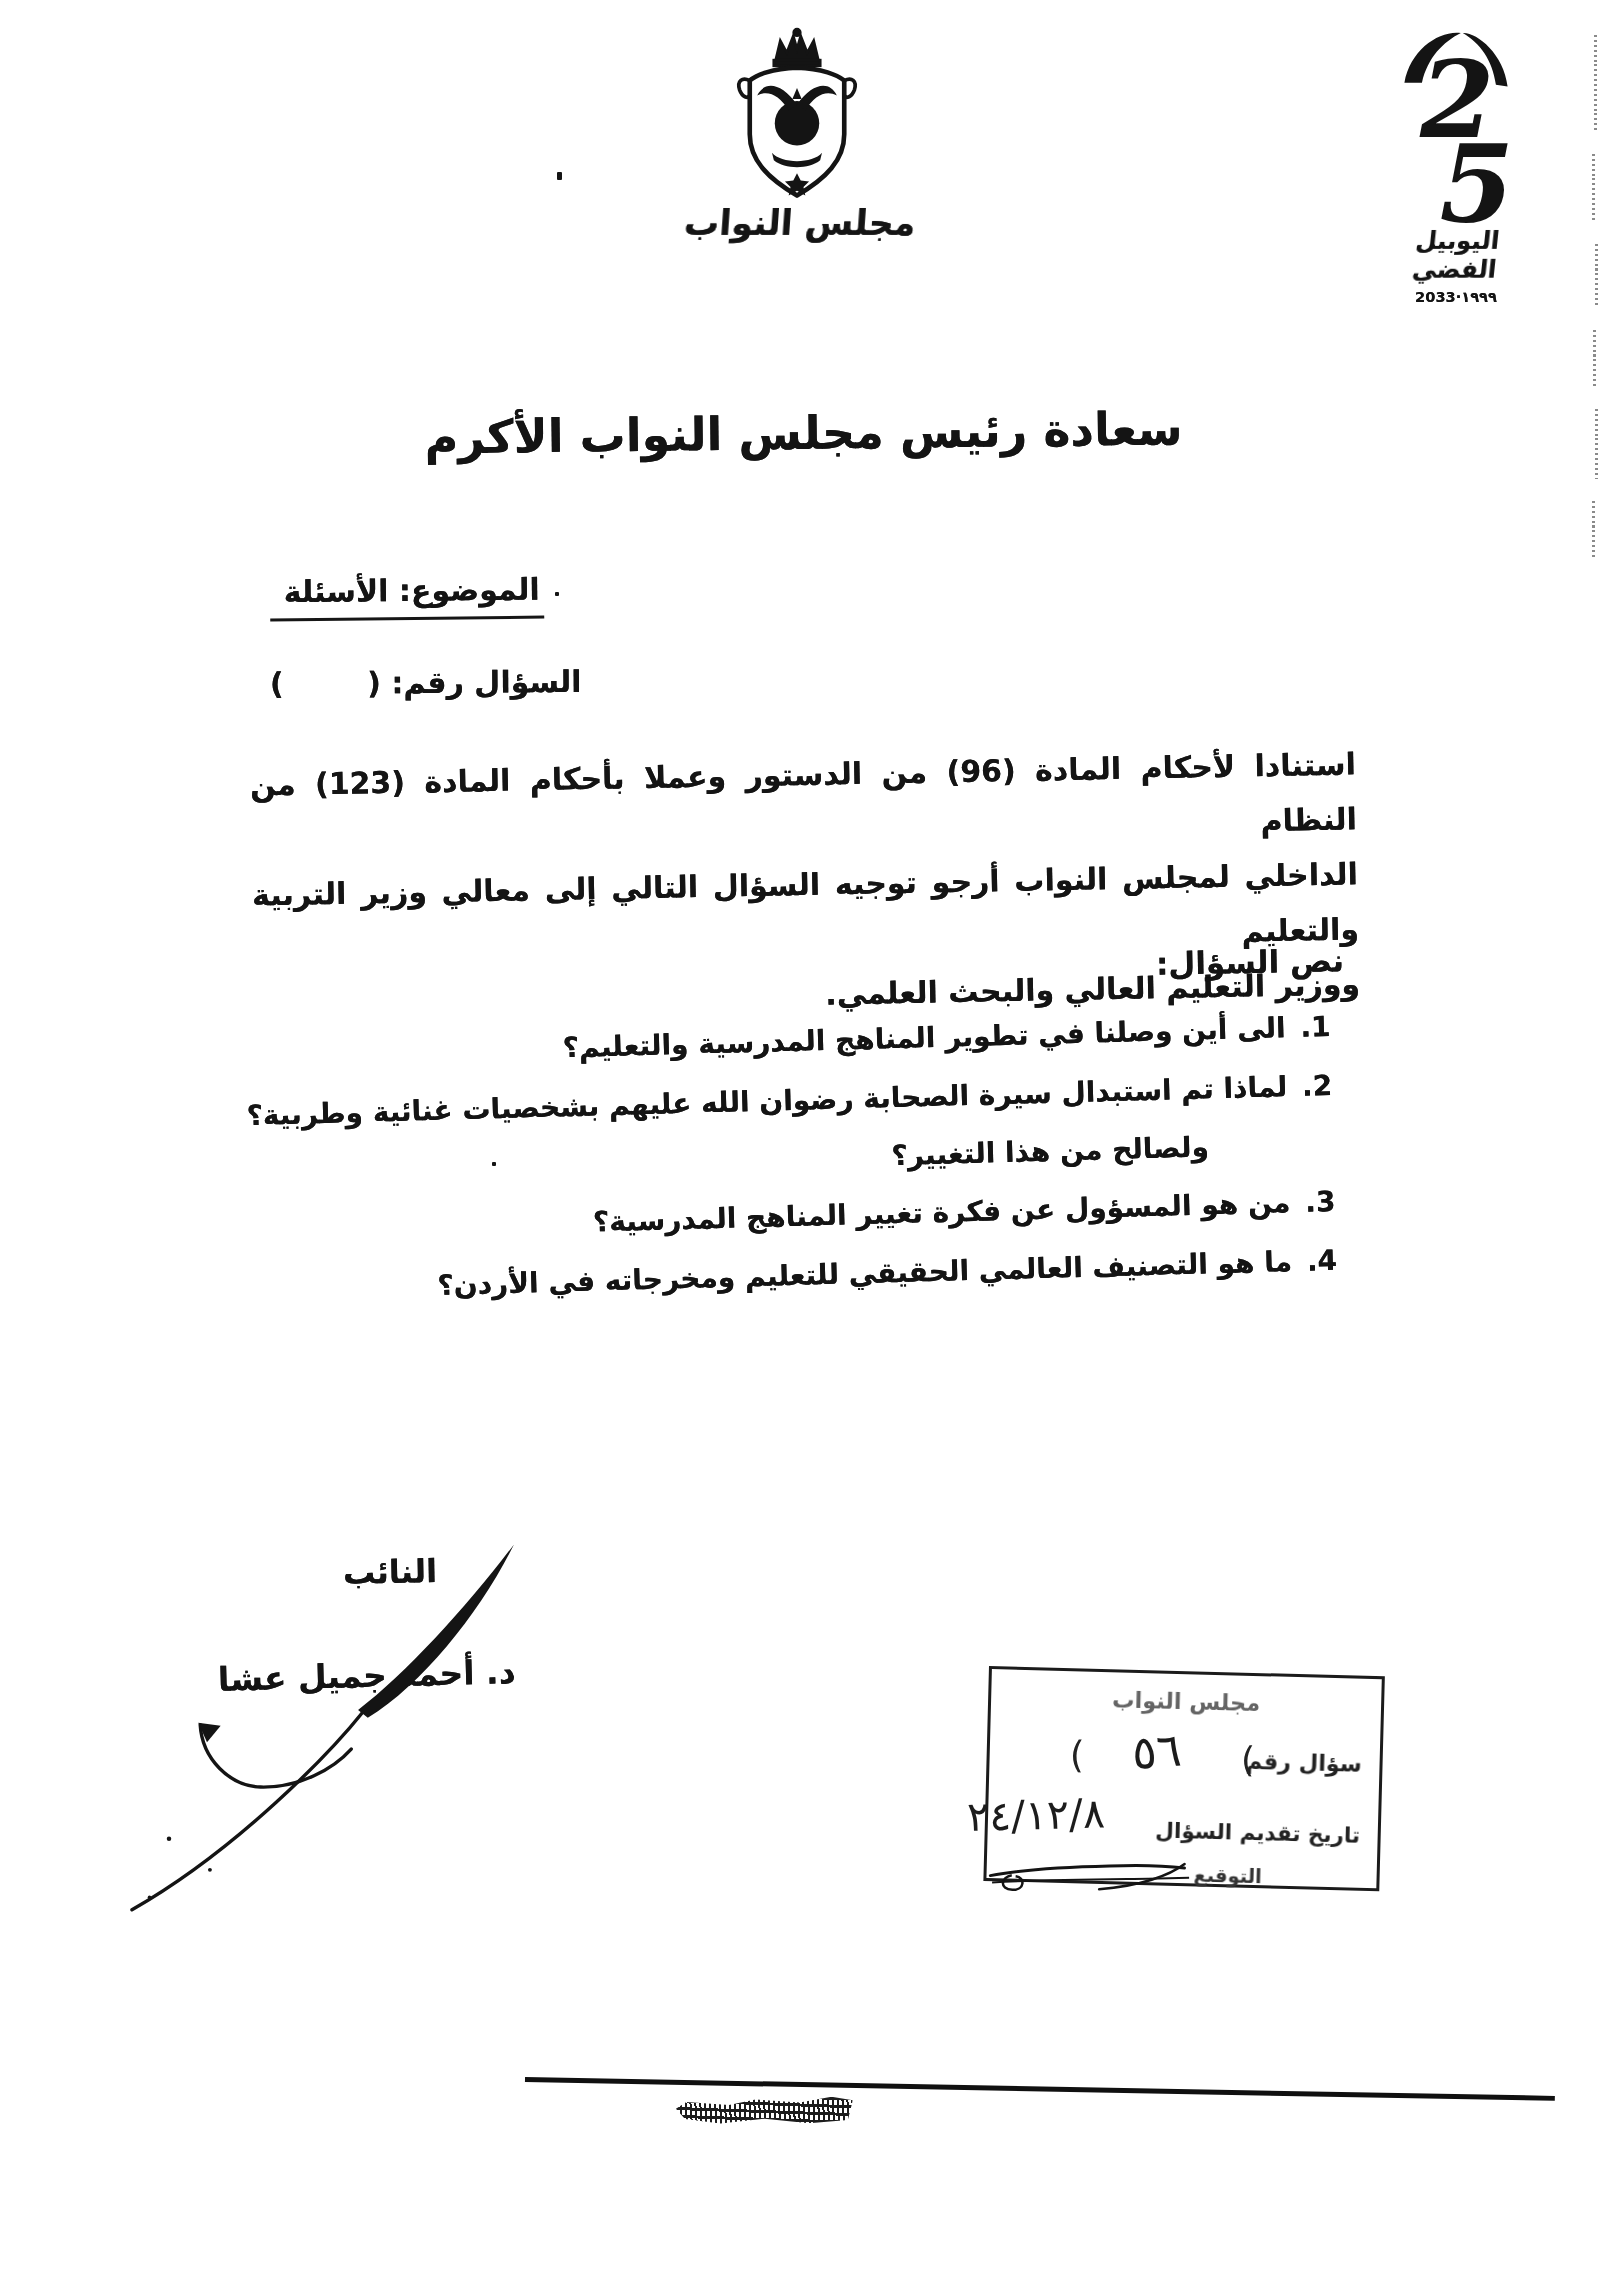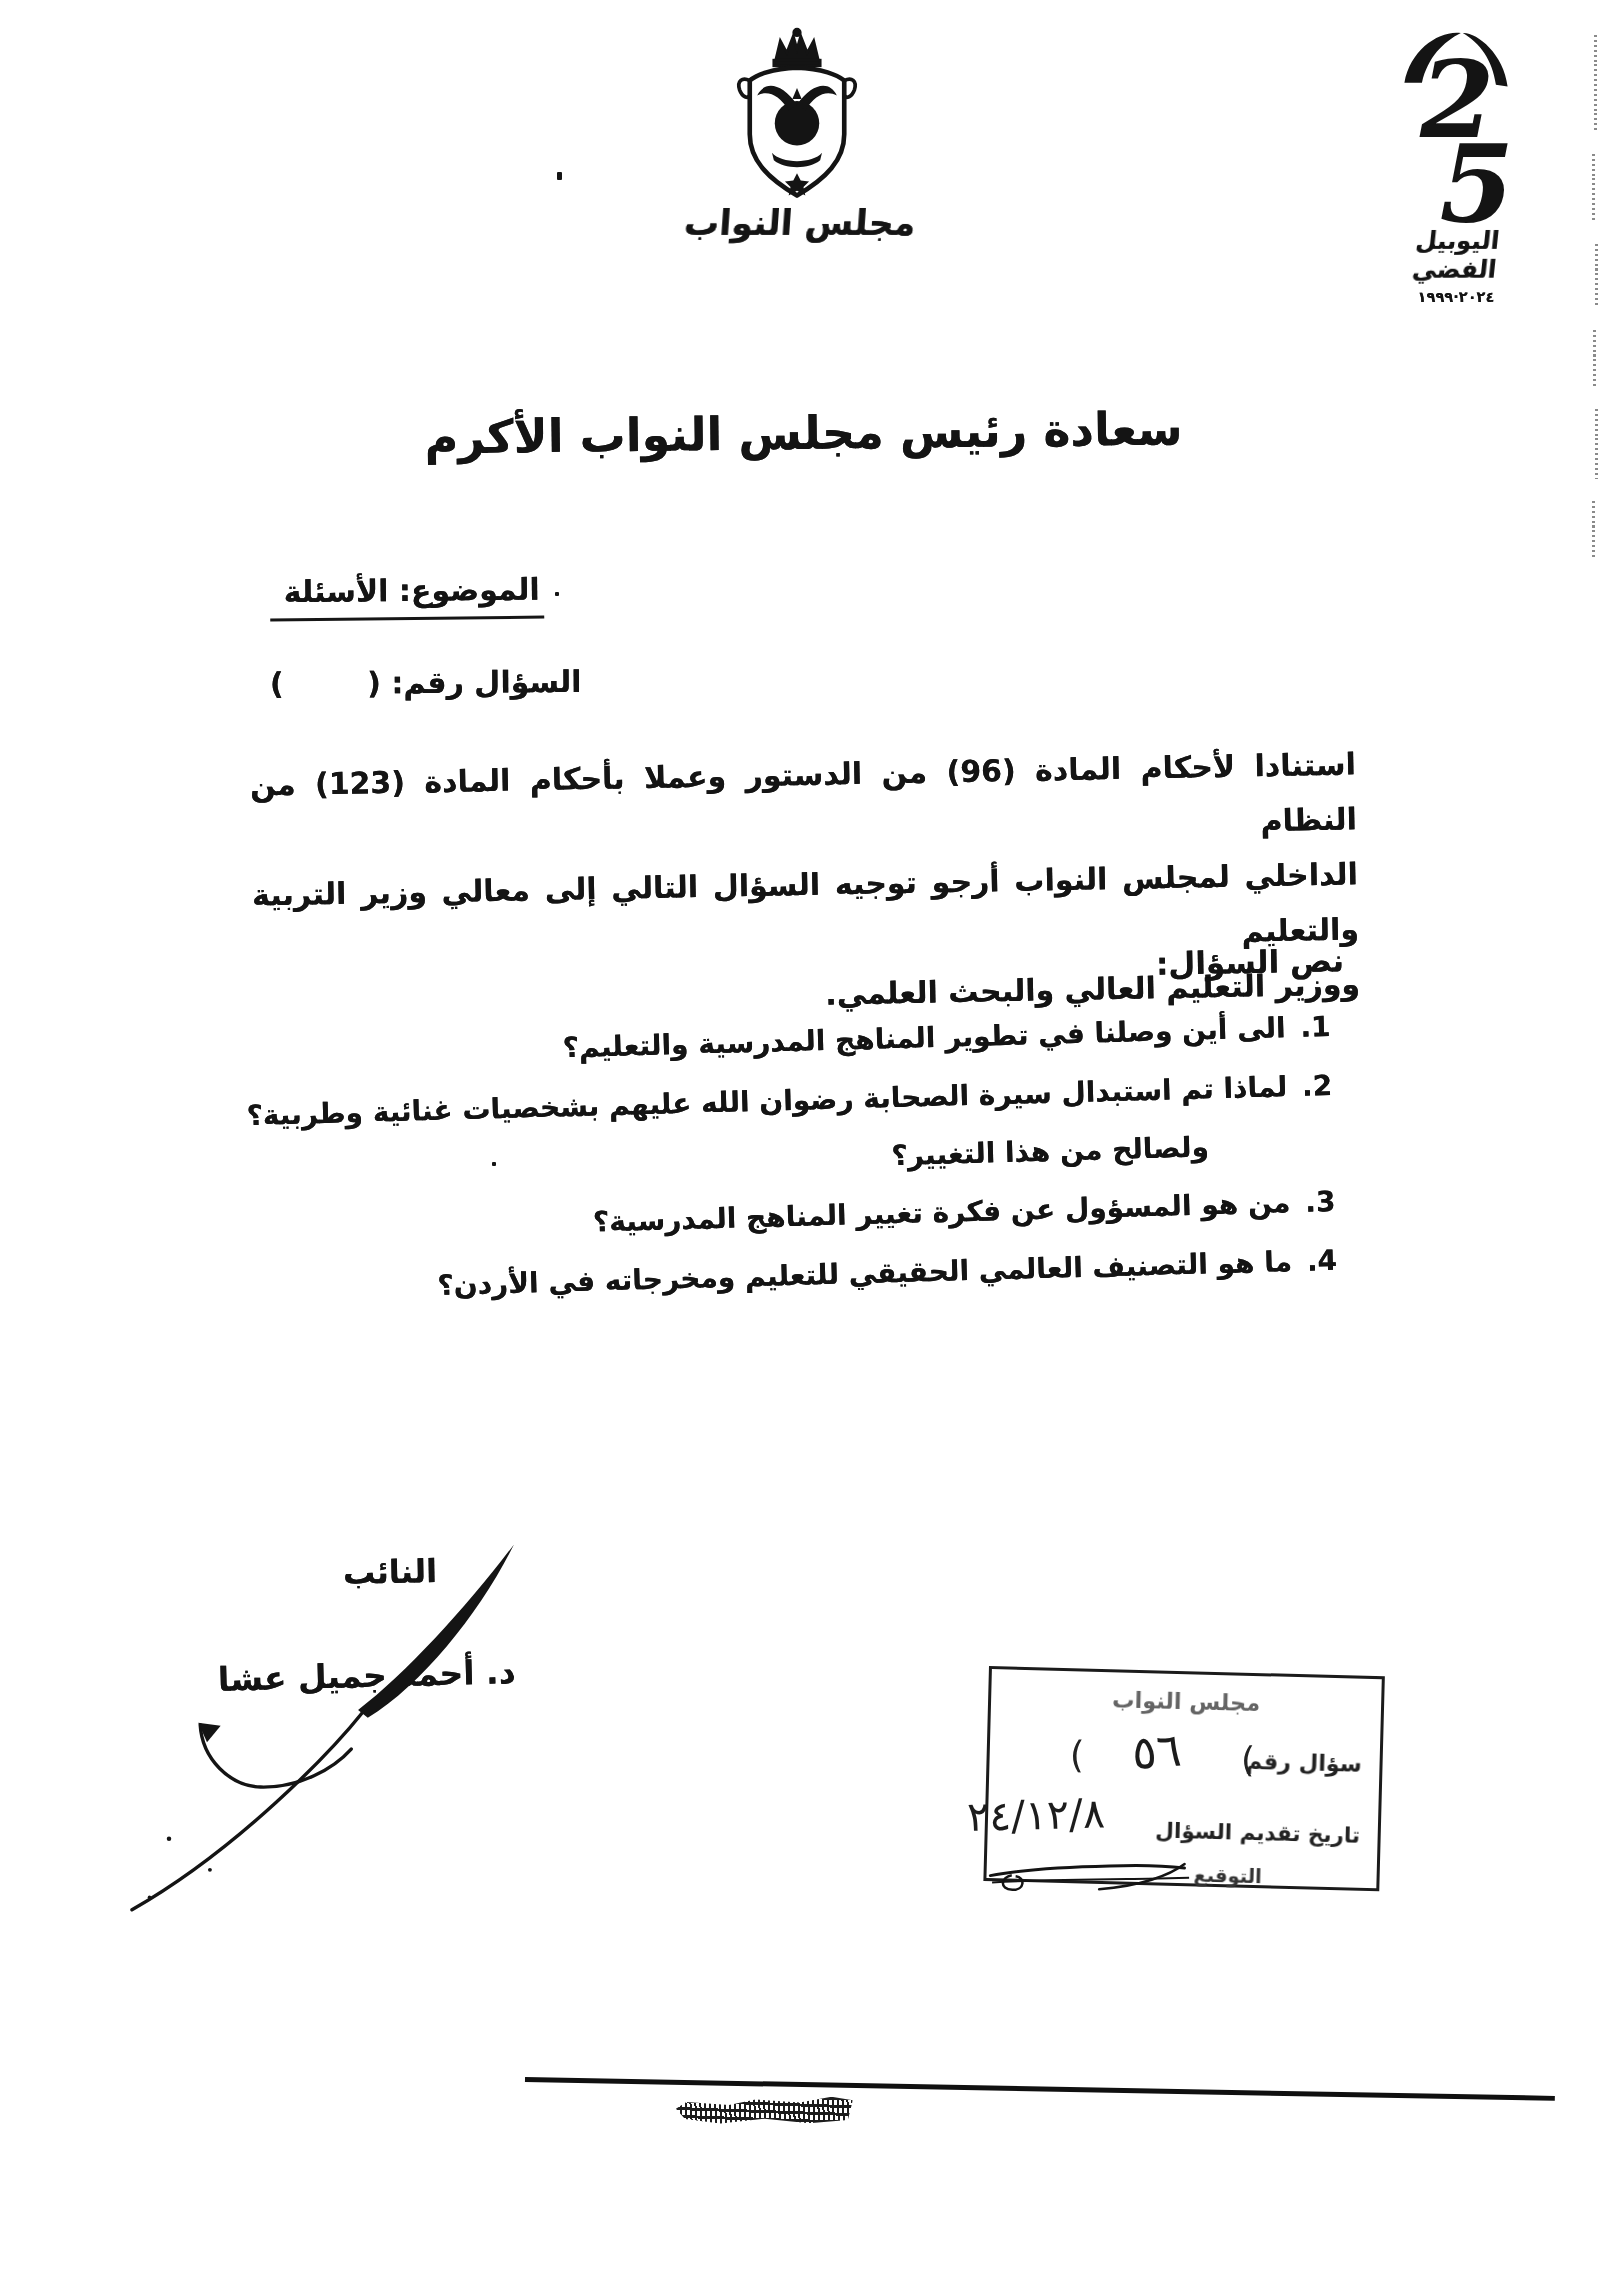--- a/index.html
+++ b/index.html
@@ -131,21 +131,21 @@
   <div class="abs org-callig ink">مجلس النواب</div>
 
   <div class="abs jubilee">
     <svg width="146" height="210" viewBox="0 0 150 215" xmlns="http://www.w3.org/2000/svg">
       <path d="M22,62 C28,28 58,8 80,11 C62,20 46,36 40,62 Z" fill="#141414"></path>
       <path d="M128,66 C124,32 96,10 82,11 C100,22 112,38 116,64 Z" fill="#141414"></path>
       <text x="38" y="118" font-family="DejaVu Serif, serif" font-style="italic" font-weight="bold" font-size="110" fill="#141414">2</text>
       <text x="58" y="204" font-family="DejaVu Serif, serif" font-style="italic" font-weight="bold" font-size="110" fill="#141414">5</text>
     </svg>
     <div class="jubilee-title ink">اليوبيل الفضي</div>
-    <div class="jubilee-years ink">٢٠٢٤·١٩٩٩</div>
+    <div class="jubilee-years ink">2033·١٩٩٩</div>
   </div>
 
   <div class="abs heading ink">سعادة رئيس مجلس النواب الأكرم</div>
 
   <div class="abs subject ink">الموضوع: الأسئلة</div>
 
   <div class="abs qnum-line ink">السؤال رقم: (&nbsp;&nbsp;&nbsp;&nbsp;&nbsp;&nbsp;&nbsp;&nbsp;)</div>
 
   <div class="abs intro ink">
     <div class="jline">استنادا لأحكام المادة (96) من الدستور وعملا بأحكام المادة (123) من النظام</div>

